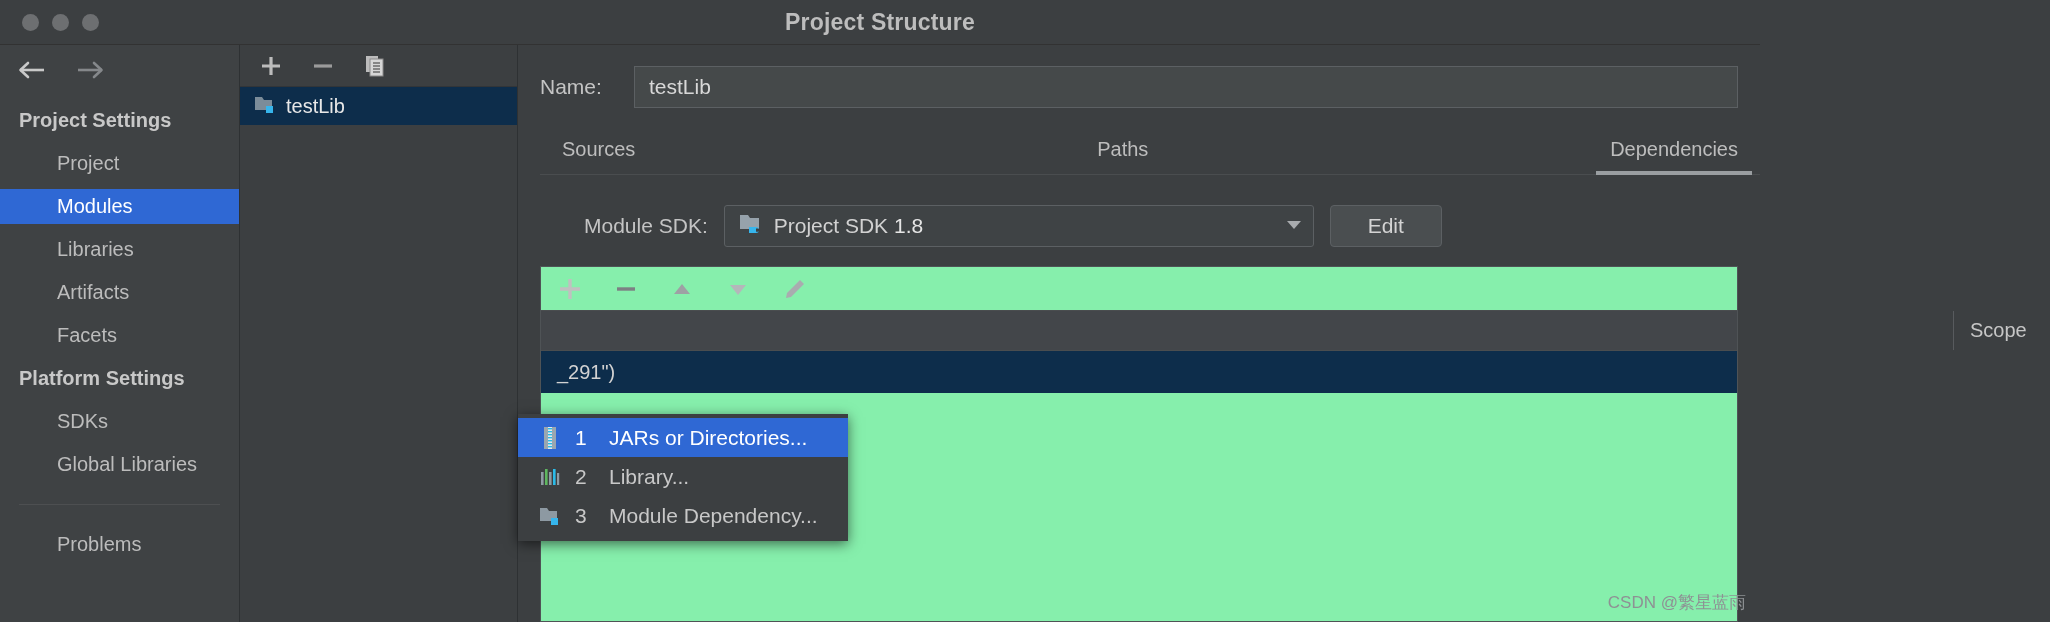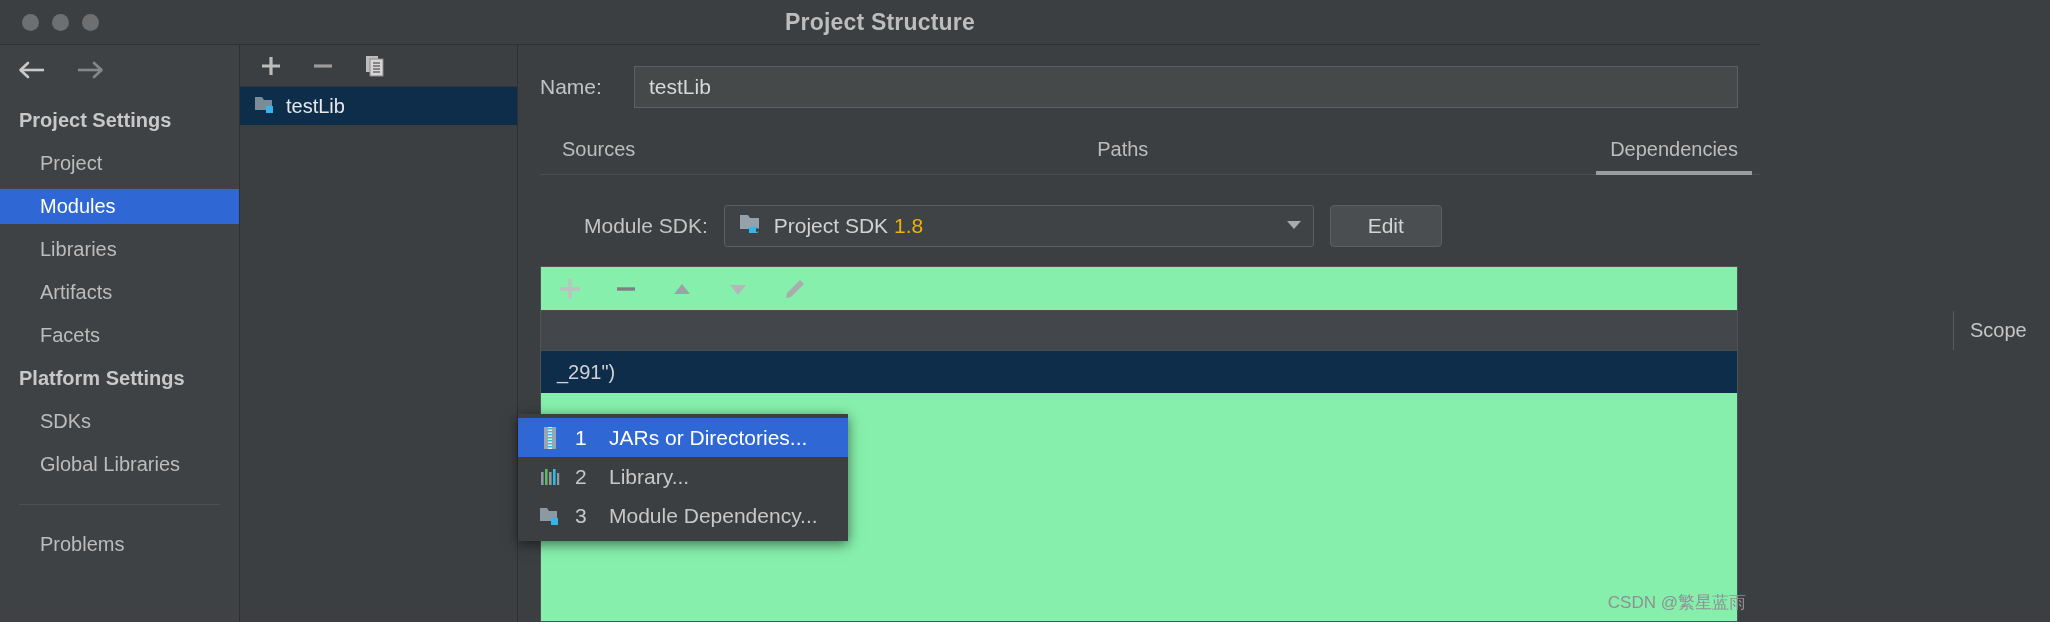--- a/index.html
+++ b/index.html
@@ -93,21 +93,21 @@
     font-weight: bold;
     color: #c8c8c8;
     padding: 6px 0 6px 19px;
     height: 35px;
     display: flex;
     align-items: center;
   }
   .side-item {
     font-size: 20px;
     color: #bcbcbc;
-    padding-left: 40px;
+    padding-left: 57px;
     height: 35px;
     display: flex;
     align-items: center;
   }
   .side-item.selected {
     background: #2f68d4;
     color: #ffffff;
   }
   .side-sep {
     height: 1px;
@@ -235,21 +235,21 @@
     padding: 0 6px 0 14px;
     gap: 9px;
   }
   #sdk-combo-text {
     font-size: 21px;
     color: #d2d2d2;
     flex: 1 1 auto;
     white-space: nowrap;
   }
   #sdk-combo-text .ver {
-    color: #eab308;
+    color: #e5e5e5;
   }
   #edit-button {
     height: 42px;
     min-width: 112px;
     background: #4a4e50;
     border: 1px solid #5c6063;
     border-radius: 4px;
     color: #d4d4d4;
     font-size: 21px;
     font-family: "Liberation Sans", sans-serif;

